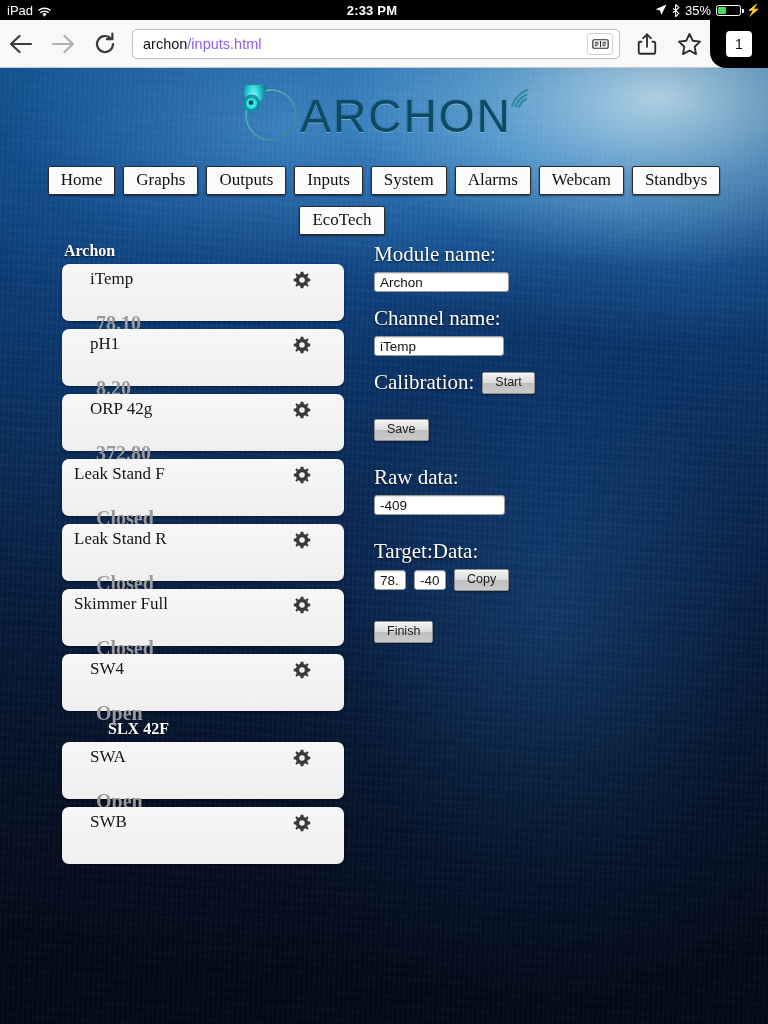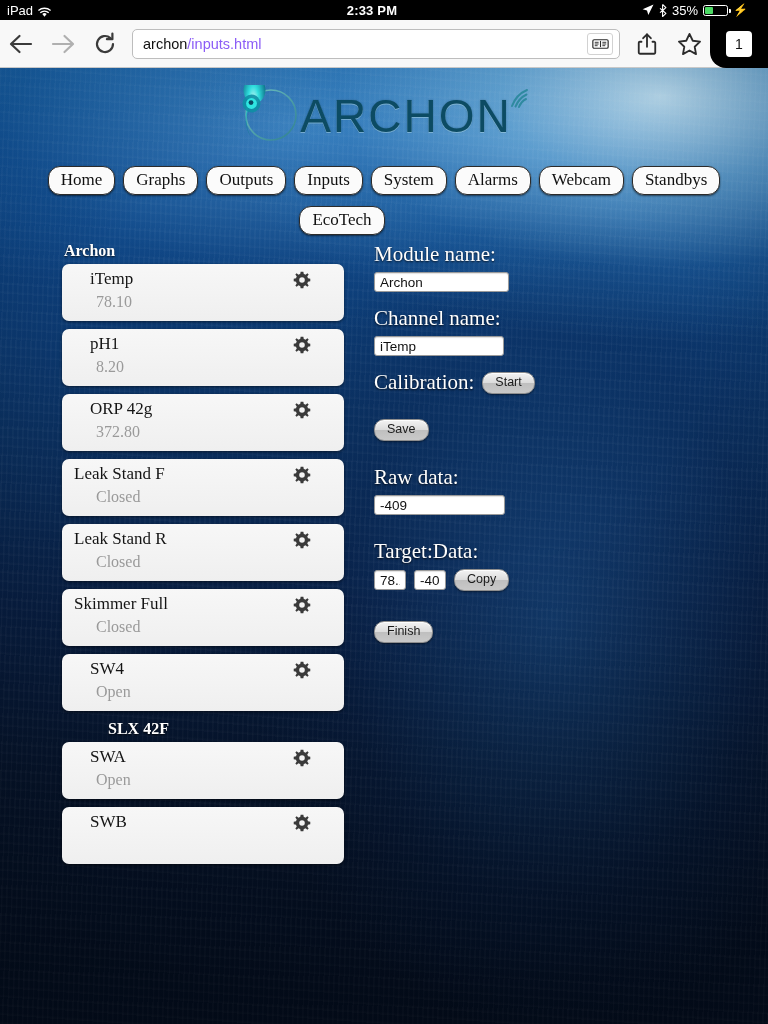--- a/index.html
+++ b/index.html
@@ -13,21 +13,21 @@
 
   
   .statusbar {
     position: absolute; top: 0; left: 0; width: 768px; height: 20px;
     background: #000; color: #fff;
     font-family: "Liberation Sans", sans-serif; font-size: 13px;
     display: flex; align-items: center; z-index: 40;
   }
   .sb-left { display: flex; align-items: center; gap: 5px; padding-left: 7px; }
   .sb-center { position: absolute; left: 0; width: 744px; text-align: center; font-weight: 600; letter-spacing: .2px;}
-  .sb-right { margin-left: auto; display: flex; align-items: center; gap: 5px; padding-right: 20px; }
+  .sb-right { margin-left: auto; display: flex; align-items: center; gap: 5px; padding-right: 7px; }
   .wifi-ico { display:inline-block; width: 13px; height: 11px; position: relative; top: 1px;}
   .loc-ico { display:inline-block; width: 12px; height: 12px; }
   .bt-ico { display:inline-block; width: 8px; height: 13px; }
   .batt {
     width: 25px; height: 11px; border: 1.5px solid #fff; border-radius: 2.5px;
     position: relative; display: inline-block;
   }
   .batt:after{
     content:""; position:absolute; right:-3.5px; top: 3px; width: 2px; height: 4px;
     background:#fff; border-radius: 0 1px 1px 0;
@@ -113,21 +113,21 @@
 
   
   .nav {
     position: absolute; top: 98px; left: 0; width: 768px;
     display: flex; flex-wrap: wrap; justify-content: center; gap: 8px;
   }
   .nav-row2 { position: absolute; top: 138px; left: 0; width: 684px; display: flex; justify-content: center; }
   .pill {
     background: #fbfbfb;
     border: 1.5px solid #2b2b2b;
-    border-radius: 12px;
+    border-radius: 2px;
     padding: 3px 12px 4px;
     font-family: "Liberation Serif", serif;
     font-size: 17px; color: #111;
     box-shadow: 0 1px 2px rgba(0,0,0,.55);
     line-height: 1.15;
     cursor: pointer;
   }
 
   
   .left-col { position: absolute; left: 62px; top: 174px; width: 282px; }
@@ -146,22 +146,22 @@
     position: relative;
     padding: 4px 10px 0 12px;
   }
   .card-name {
     font-family: "Liberation Serif", serif;
     font-size: 17px; color: #141414; line-height: 1.3;
   }
   .card-name.indent { padding-left: 16px; }
   .card-val {
     font-family: "Liberation Serif", serif;
-    font-size: 16px; color: #9a9a9a; line-height: 1.3;
-    padding-left: 22px; margin-top: 2px;
+    font-size: 20px; color: #9a9a9a; line-height: 1.3;
+    padding-left: 22px; margin-top: 20px; font-weight: bold;
   }
   .gear {
     position: absolute; right: 33px; top: 7px; width: 18px; height: 18px; cursor: pointer;
   }
 
   
   .right-col { position: absolute; left: 374px; top: 174px; width: 360px; }
   .f-label {
     font-family: "Liberation Serif", serif;
     font-size: 21px; color: #ffffff;
@@ -178,21 +178,21 @@
     box-shadow: inset 0 1px 1px rgba(0,0,0,.12);
   }
   .txt.w-135 { width: 135px; margin-top: 5px; }
   .txt.w-130 { width: 130px; margin-top: 5px; }
   .txt.raw { width: 131px; margin-top: 5px; }
   .txt.tiny { width: 32px; }
   .btn {
     display: inline-flex; align-items: center; justify-content: center;
     background: linear-gradient(180deg, #f3f3f3 0%, #dcdcdc 48%, #bfbfbf 52%, #c9c9c9 100%);
     border: 1px solid #8e8e8e;
-    border-radius: 10px;
+    border-radius: 2px;
     font-family: "Liberation Sans", sans-serif;
     font-size: 12.5px; color: #1b1b1b;
     padding: 2px 12px 3px;
     box-shadow: 0 1px 2px rgba(0,0,0,.45), inset 0 1px 0 rgba(255,255,255,.85);
     cursor: pointer;
     line-height: 1.2;
   }
   .row { display: flex; align-items: center; }
   .gap-8 { gap: 8px; }
   .mt-14 { margin-top: 14px; }

